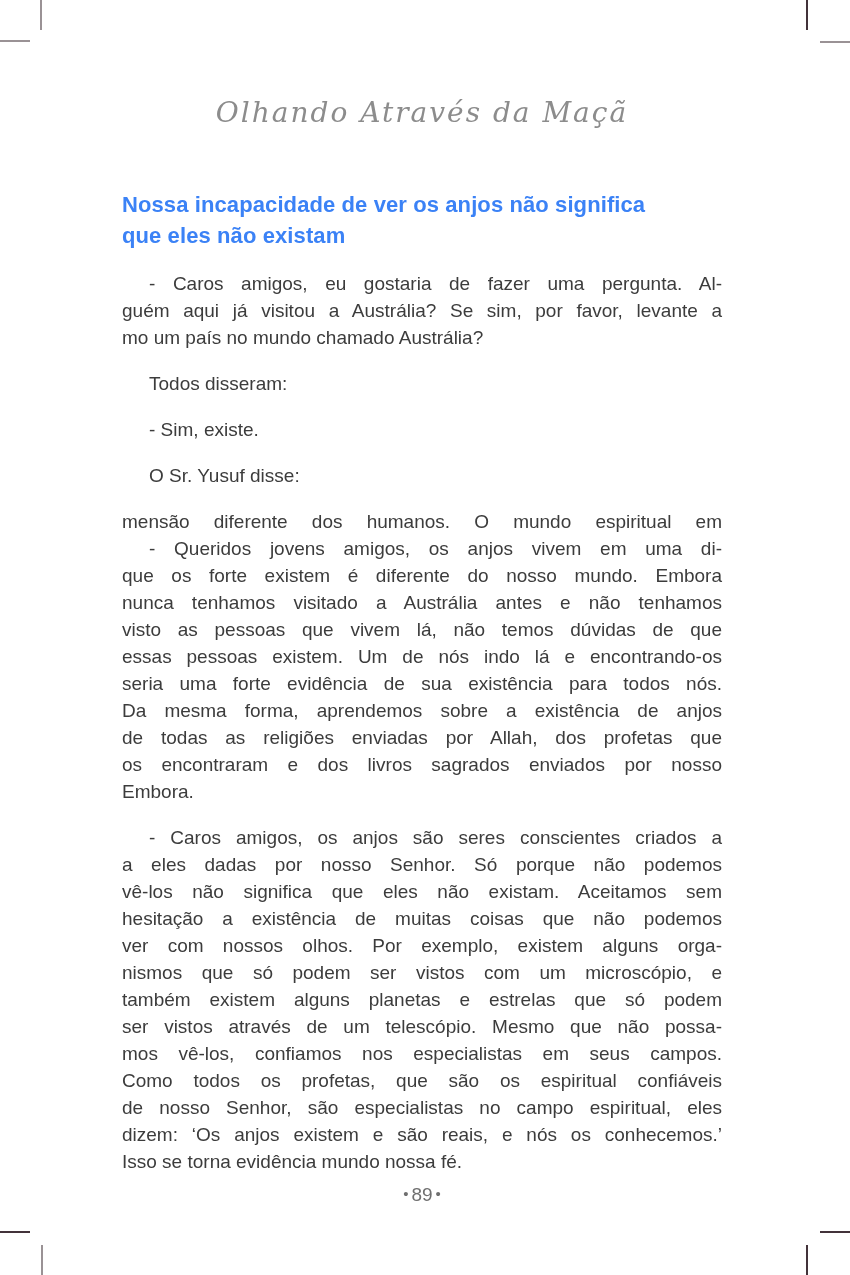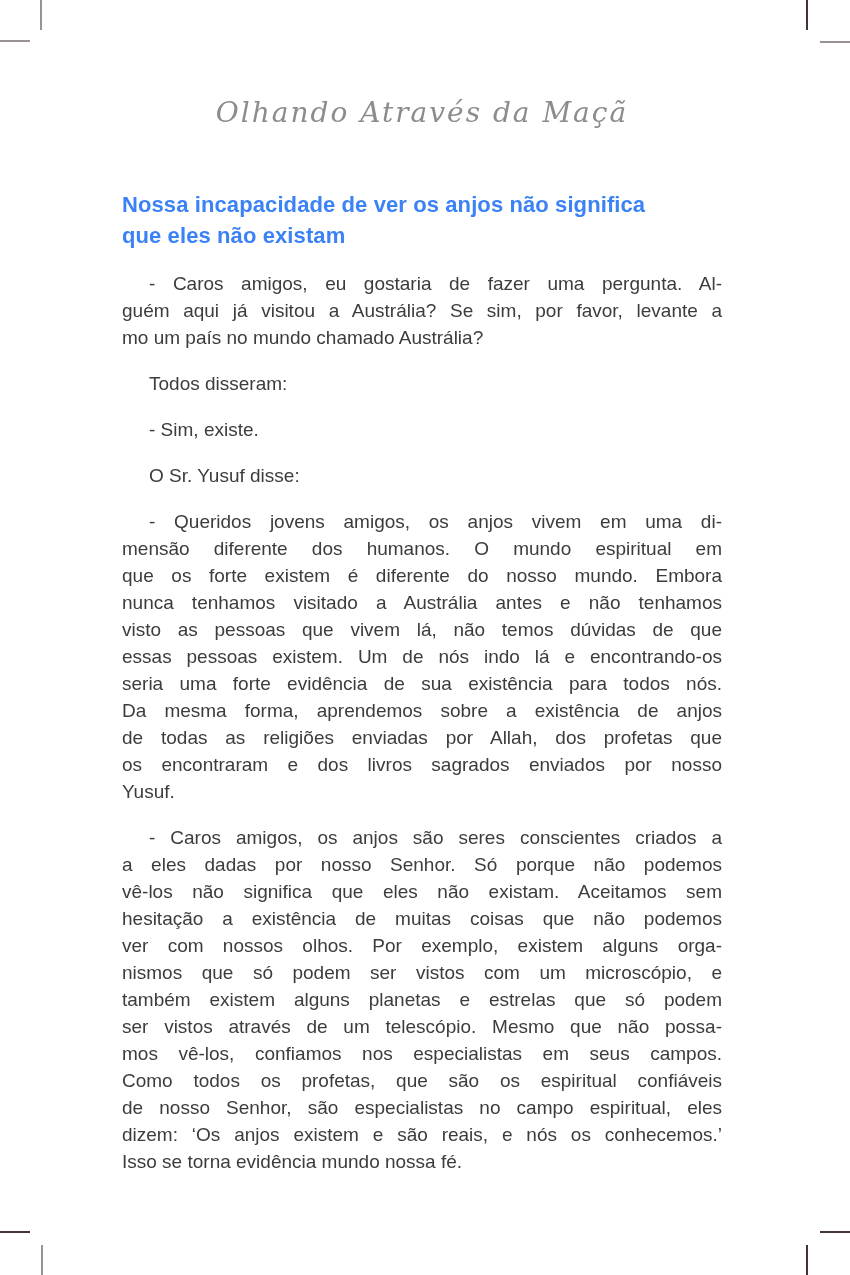--- a/index.html
+++ b/index.html
@@ -99,43 +99,46 @@
     <div class="para">
         <div class="ln first last">Todos disseram:</div>
       </div>
     <div class="para">
         <div class="ln first last">- Sim, existe.</div>
       </div>
     <div class="para">
         <div class="ln first last">O Sr. Yusuf disse:</div>
       </div>
     <div class="para">
+        <div class="ln just">mensão diferente dos humanos. O mundo espiritual em</div>
         <div class="ln first just">- Queridos jovens amigos, os anjos vivem em uma di-</div>
-        <div class="ln just">mensão diferente dos humanos. O mundo espiritual em</div>
         <div class="ln just">que os forte existem é diferente do nosso mundo. Embora</div>
         <div class="ln just">nunca tenhamos visitado a Austrália antes e não tenhamos</div>
         <div class="ln just">visto as pessoas que vivem lá, não temos dúvidas de que</div>
         <div class="ln just">essas pessoas existem. Um de nós indo lá e encontrando-os</div>
         <div class="ln just">seria uma forte evidência de sua existência para todos nós.</div>
         <div class="ln just">Da mesma forma, aprendemos sobre a existência de anjos</div>
         <div class="ln just">de todas as religiões enviadas por Allah, dos profetas que</div>
         <div class="ln just">os encontraram e dos livros sagrados enviados por nosso</div>
-        <div class="ln last">Yusuf.</div>
+        <div class="ln last">Embora.</div>
       </div>
     <div class="para">
         <div class="ln first just">- Caros amigos, os anjos são seres conscientes criados a</div>
         <div class="ln just">a eles dadas por nosso Senhor. Só porque não podemos</div>
         <div class="ln just">vê-los não significa que eles não existam. Aceitamos sem</div>
         <div class="ln just">hesitação a existência de muitas coisas que não podemos</div>
         <div class="ln just">ver com nossos olhos. Por exemplo, existem alguns orga-</div>
         <div class="ln just">nismos que só podem ser vistos com um microscópio, e</div>
         <div class="ln just">também existem alguns planetas e estrelas que só podem</div>
         <div class="ln just">ser vistos através de um telescópio. Mesmo que não possa-</div>
         <div class="ln just">mos vê-los, confiamos nos especialistas em seus campos.</div>
         <div class="ln just">Como todos os profetas, que são os espiritual confiáveis</div>
         <div class="ln just">de nosso Senhor, são especialistas no campo espiritual, eles</div>
         <div class="ln just">dizem: ‘Os anjos existem e são reais, e nós os conhecemos.’</div>
         <div class="ln last">Isso se torna evidência mundo nossa fé.</div>
       </div>
   </div>
 
+  <div class="footer">
+    <span class="dot">•</span><span>89</span><span class="dot">•</span>
+  </div>
 
 </div>
 
 </body></html>

